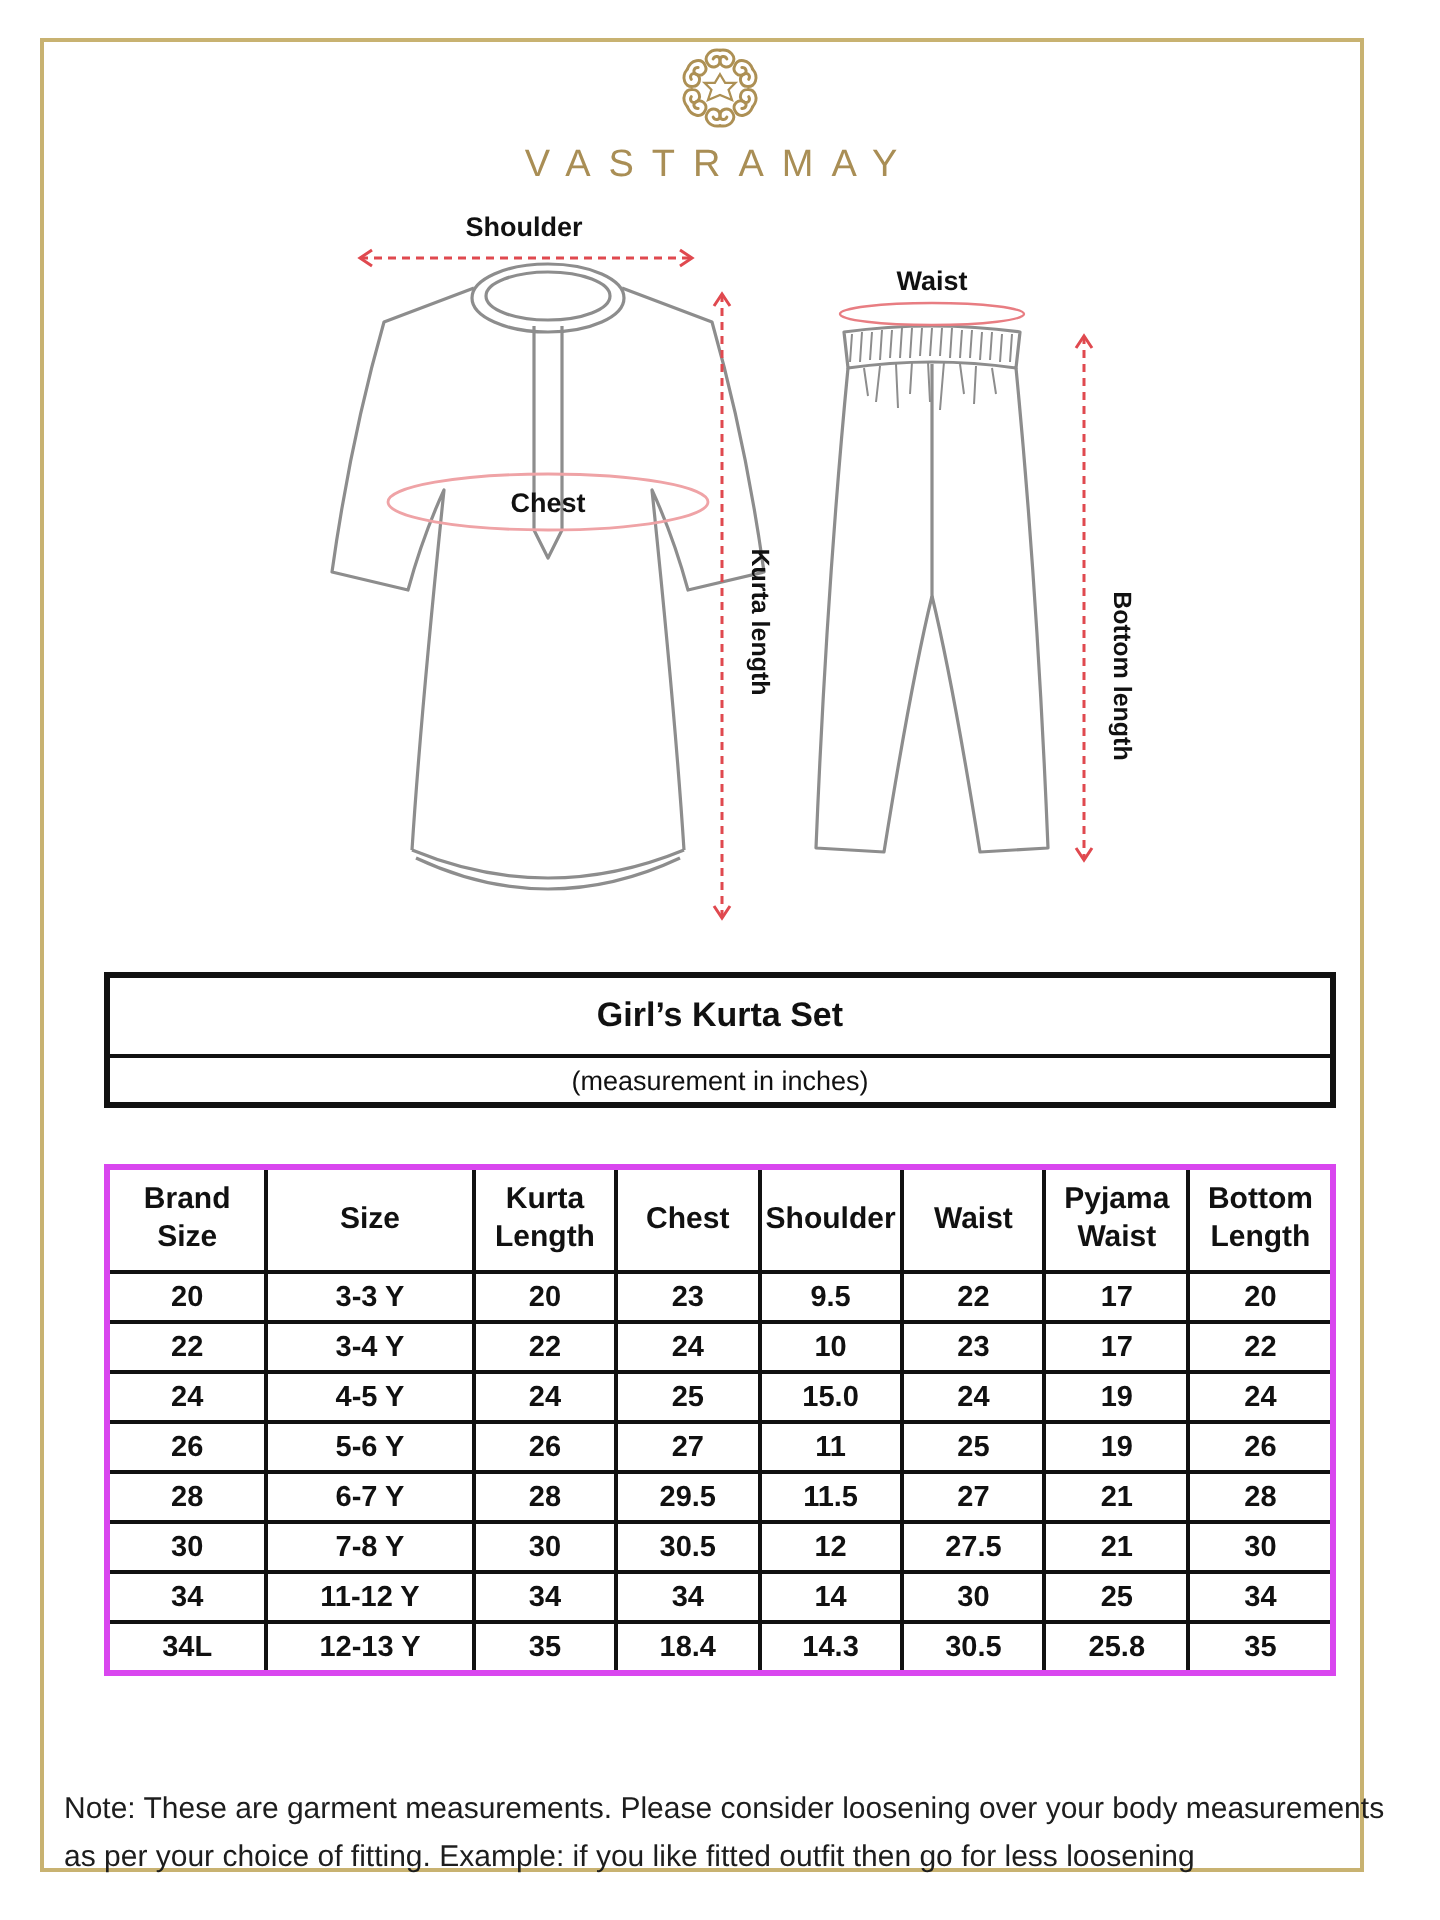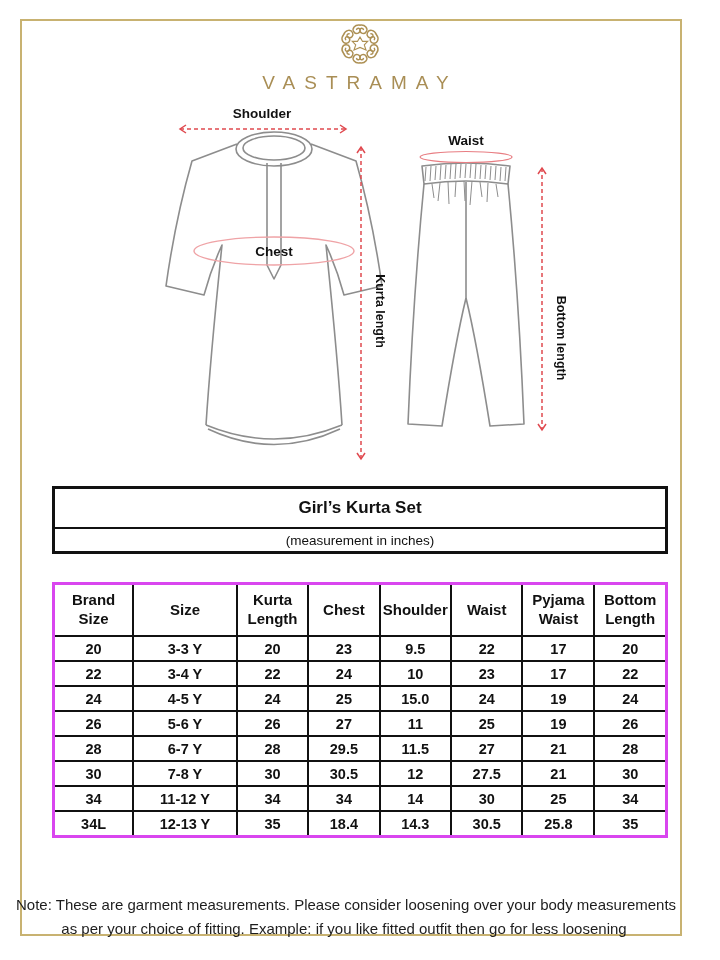--- a/index.html
+++ b/index.html
@@ -25,21 +25,21 @@
   .tbl-main td{height:23px;font-size:14.5px;font-weight:bold;text-align:center;padding:0 1px;}
   .tbl-main col:nth-child(1){width:13.0%;}
   .tbl-main col:nth-child(2){width:16.9%;}
   .tbl-main col:nth-child(3){width:11.65%;}
   .tbl-main col:nth-child(4){width:11.65%;}
   .tbl-main col:nth-child(5){width:11.65%;}
   .tbl-main col:nth-child(6){width:11.65%;}
   .tbl-main col:nth-child(7){width:11.75%;}
   .tbl-main col:nth-child(8){width:11.75%;}
   
-  .note{position:absolute;left:16px;top:893px;width:656px;text-align:center;color:#1d1d1d;font-size:15px;line-height:1.62;}
+  .note{position:absolute;left:32px;top:893px;width:656px;text-align:left;color:#1d1d1d;font-size:15px;line-height:1.62;}
   .note span{display:block;white-space:nowrap;}
 </style>
 </head>
 <body>
 
 <div id="page">
   <div class="frame"></div>
 
   <div class="logo-block">
     <svg class="logo-star" width="52" height="48" viewBox="0 0 60 56">

